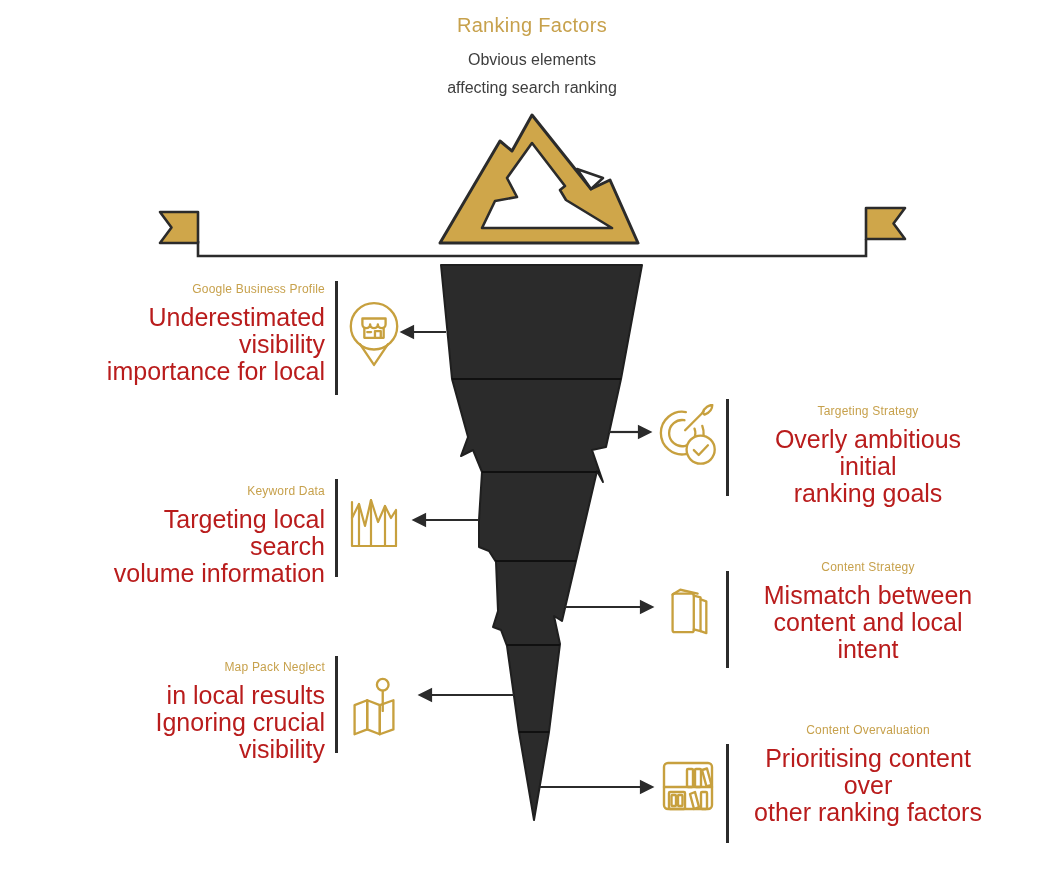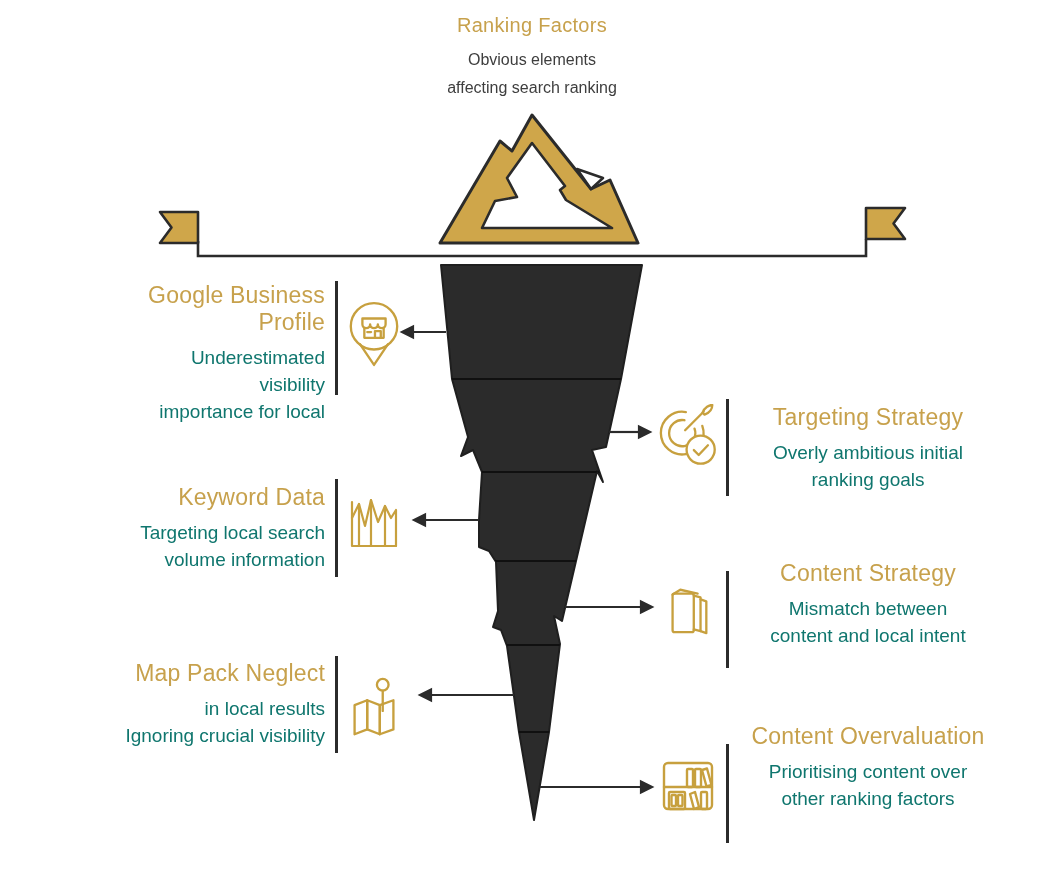--- a/index.html
+++ b/index.html
@@ -5,22 +5,22 @@
   html,body{margin:0;padding:0;background:#ffffff;}
   .canvas{
     position:relative;width:1040px;height:874px;background:#ffffff;
     font-family:"Liberation Sans", sans-serif;overflow:hidden;
   }
   .layer{position:absolute;left:0;top:0;}
   .header{position:absolute;left:330px;top:14px;width:404px;text-align:center;}
   .title{color:#C7A14C;font-size:20px;letter-spacing:.3px;text-align:center;}
   .subtitle{color:#3E3E3E;font-size:16px;line-height:28px;margin-top:9px;}
   .item{position:absolute;}
-  .item .heading{color:#C7A14C;font-size:23px;letter-spacing:.2px;}
-  .item .body{color:#0f766e;font-size:19px;line-height:27px;margin-top:8px;}
+  .item .heading{color:#C7A14C;font-size:12px;letter-spacing:.2px;}
+  .item .body{color:#b91c1c;font-size:25px;line-height:27px;margin-top:8px;}
   .item.left{text-align:right;width:240px;}
   .item.right{text-align:center;width:250px;}
   .vdivider{position:absolute;width:3px;background:#2B2B2B;}
   .icon{position:absolute;}
   .icon svg{display:block;}
 </style>
 </head>
 <body>
 
 <div class="canvas">

